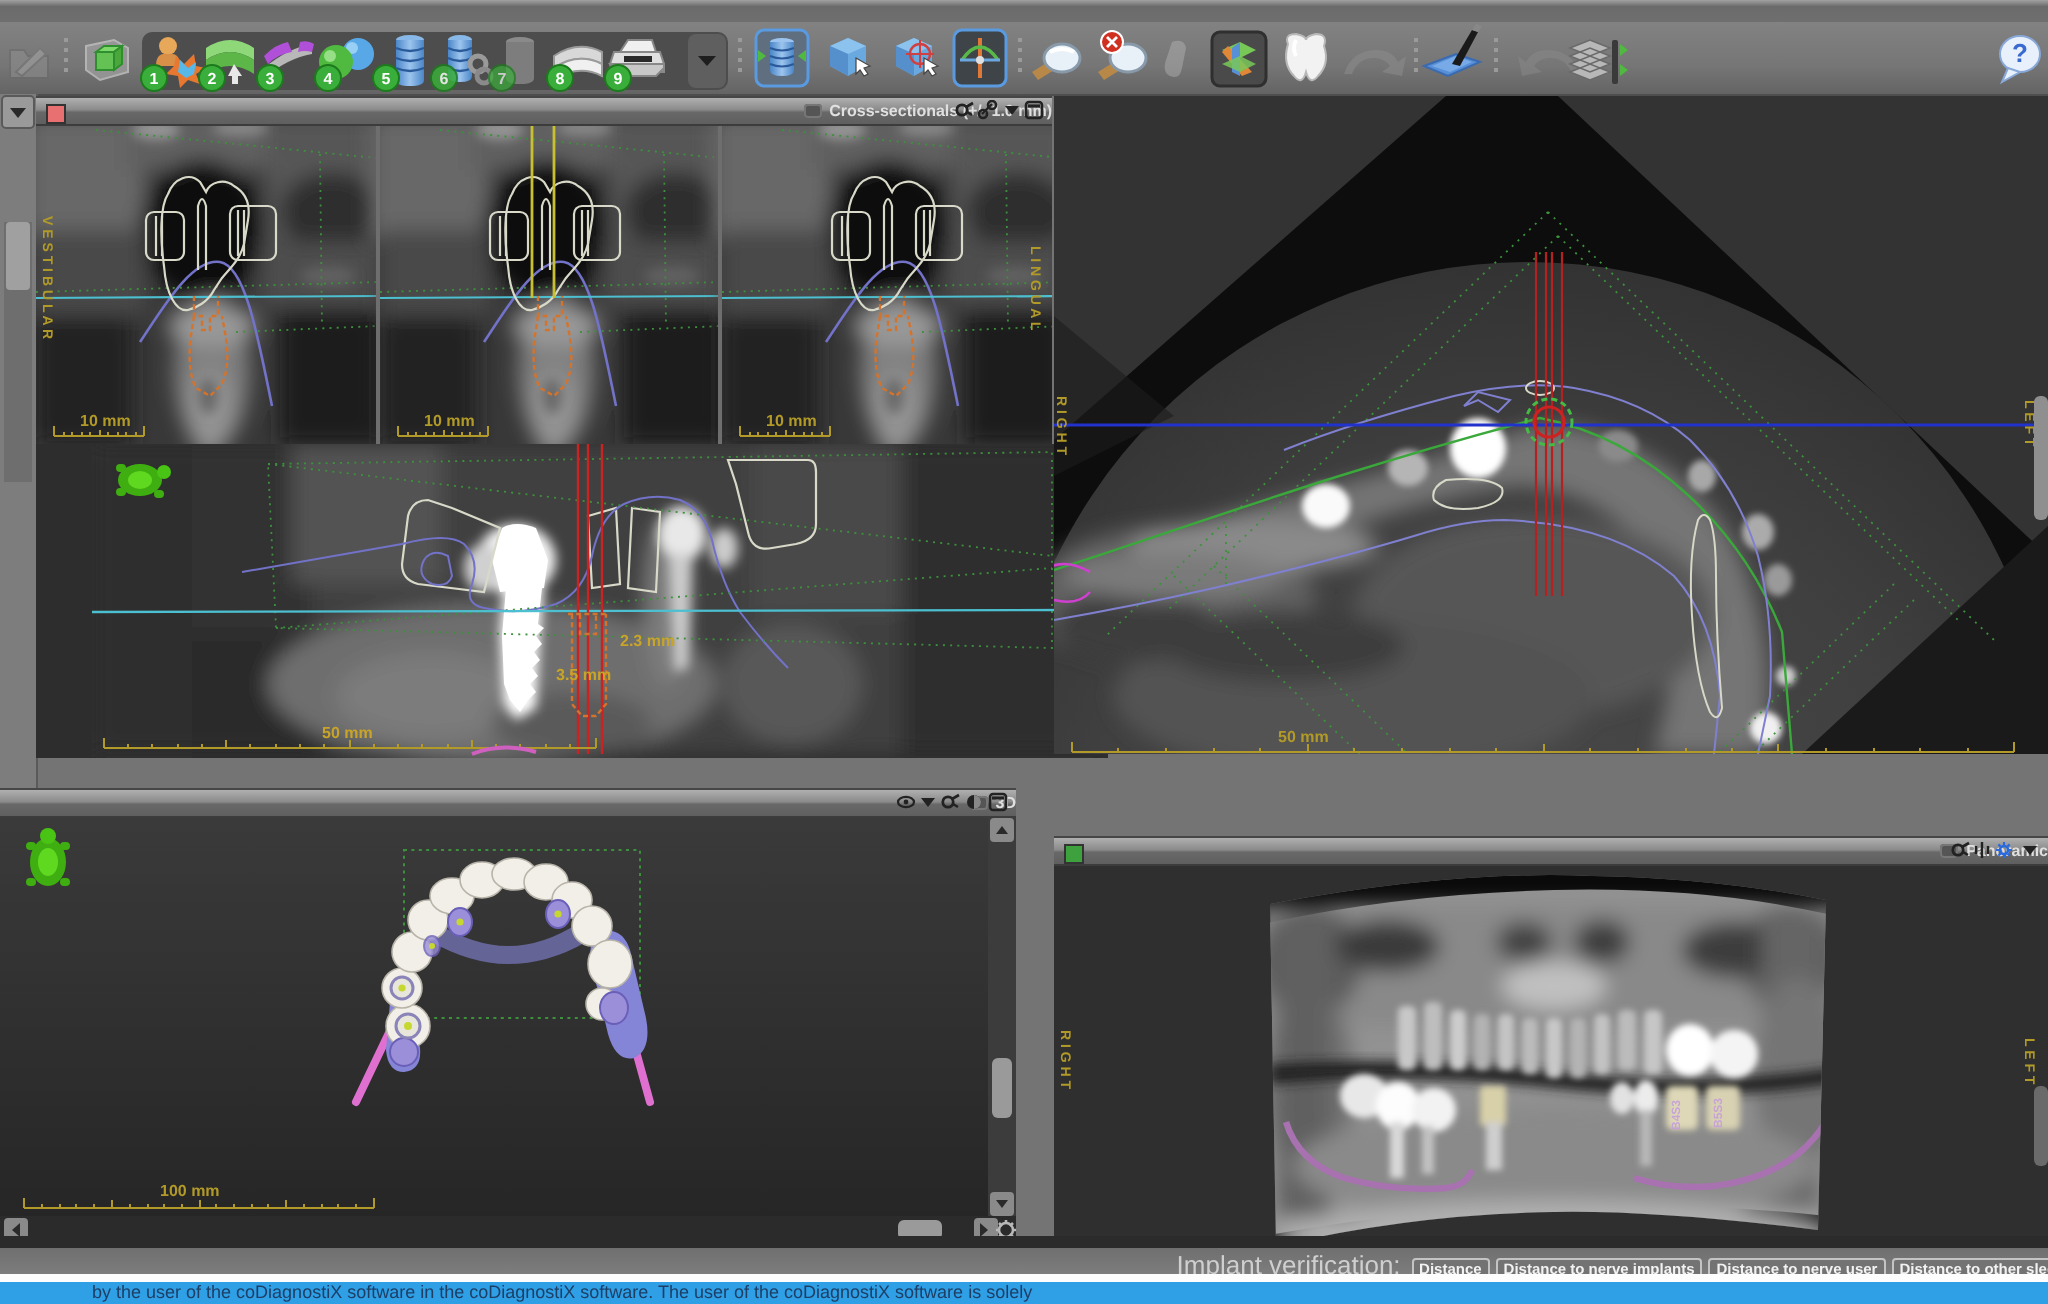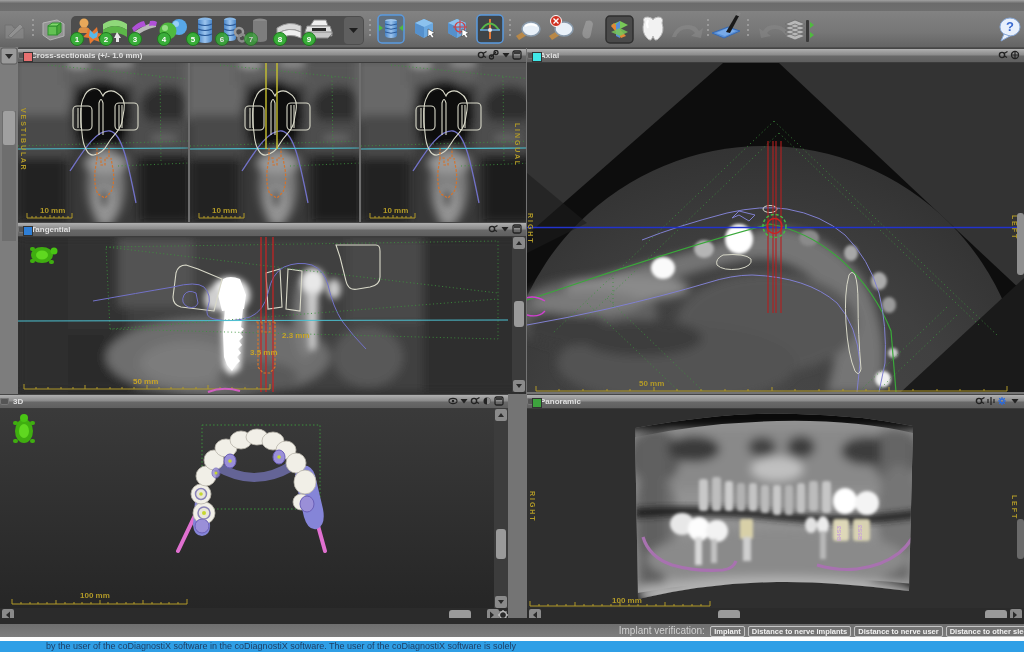--- a/index.html
+++ b/index.html
@@ -1,21 +1,21 @@
 <!DOCTYPE html>
 <html><head><meta charset="utf-8">
 <style>
 html,body{margin:0;padding:0;width:1024px;height:652px;overflow:hidden;background:#747474;font-family:"Liberation Sans",sans-serif;}
 #app{position:relative;width:1024px;height:652px;}
 .abs{position:absolute;}
 
 #tbtop{left:0;top:0;width:1024px;height:11px;background:linear-gradient(#a2a2a2,#6b6b6b 30%,#6f6f6f);}
 #toolbar{left:0;top:11px;width:1024px;height:36px;background:linear-gradient(#828282,#767676 60%,#646464);border-bottom:1px solid #4e4e4e;}
 
-.phead{height:13px;background:linear-gradient(#b0b0b0,#8b8b8b 45%,#686868 55%,#5f5f5f);border-top:1px solid #464646;border-bottom:1px solid #3c3c3c;color:#e0e0e0;font-size:8px;font-weight:bold;text-align:left;line-height:13px;}
+.phead{height:13px;background:linear-gradient(#b0b0b0,#8b8b8b 45%,#686868 55%,#5f5f5f);border-top:1px solid #464646;border-bottom:1px solid #3c3c3c;color:#e0e0e0;font-size:8px;font-weight:bold;text-align:right;line-height:13px;}
 .cam{display:inline-block;width:9px;height:7px;background:#555;border-radius:2px;margin-right:4px;vertical-align:-1px;box-shadow:inset 0 0 0 1px #777;}
 .phead .sq{position:absolute;left:5px;top:3px;width:8px;height:8px;border:1px solid #333;}
 .hico{position:absolute;top:1px;}
 .pcontent{background:#2d2d2d;overflow:hidden;}
 
 #lsb{left:0;top:47px;width:18px;height:577px;background:#7d7d7d;border-right:1px solid #5a5a5a;}
 
 #statusbar{left:0;top:624px;width:1024px;height:13px;background:linear-gradient(#6f6f6f,#7d7d7d);color:#dcdcdc;font-size:8px;}
 #whitestrip{left:0;top:637px;width:1024px;height:4px;background:#fdfdfd;}
 #bluebar{left:0;top:641px;width:1024px;height:11px;background:#2f9fe6;color:#1d3f66;font-size:9px;line-height:10px;white-space:nowrap;padding-left:46px;}
@@ -367,29 +367,21 @@
   </g>
 
   <text x="5" y="45" fill="#b29a28" font-size="7" font-weight="bold" style="writing-mode:vertical-rl">V E S T I B U L A R</text>
   <rect x="170" y="0" width="2" height="159" fill="#6e6e6e"></rect>
   <rect x="341" y="0" width="2" height="159" fill="#6e6e6e"></rect>
  </svg>
  </div>
 </div>
 
 <div class="abs" style="left:18px;top:222px;width:508px;height:170px;">
- <div class="phead" style="position:relative;"><span class="cam"></span>Tangential
-   <span class="sq" style="background:#2f7fd6;"></span>
-   <svg class="hico" style="right:3px" width="35" height="11">
-          <use href="#i-pin" x="0" y="0"></use>
-          <use href="#i-tri" x="12" y="0"></use>
-          <use href="#i-max" x="24" y="0"></use>
-        </svg>
- </div>
- <div class="pcontent" style="position:relative;width:508px;height:157px;" id="tg-holder">
+ <div class="pcontent" style="position:relative;width:508px;height:157px;padding-left:28px;" id="tg-holder">
  <svg width="508" height="157" style="display:block">
   <rect width="508" height="157" fill="#2e2e2e"></rect>
 
   <g filter="url(#bl5)">
    <rect x="48" y="0" width="357" height="155" fill="#3f3f3f"></rect>
    <rect x="48" y="0" width="62" height="95" fill="#313131"></rect>
    <rect x="100" y="0" width="75" height="70" fill="#525252"></rect>
    <rect x="330" y="0" width="75" height="85" fill="#484848"></rect>
    <rect x="48" y="95" width="70" height="60" fill="#2c2c2c"></rect>
    <ellipse cx="200" cy="120" rx="112" ry="40" fill="#6e6e6e"></ellipse>
@@ -563,27 +555,20 @@
           <path d="M490,3.5 l4,3.5 l-4,3.5 z" fill="#2a2a2a"></path>
    <g stroke="#b8b8b8" stroke-width="1.3">
             <circle cx="503" cy="7" r="3.5" fill="none"></circle>
             <path d="M503,2 l0,2 M503,10 l0,2 M498,7 l2,0 M506,7 l2,0 M499.5,3.5 l1.5,1.5 M505,9 l1.5,1.5 M506.5,3.5 l-1.5,1.5 M501,9 l-1.5,1.5"></path>
           </g>
   </svg>
  </div>
 </div>
 
 <div class="abs" style="left:527px;top:48px;width:497px;height:344px;">
- <div class="phead" style="position:relative;"><span class="cam"></span>Axial
-   <span class="sq" style="background:#40e8e8;"></span>
-   <svg class="hico" style="right:2px" width="24" height="11">
-          <use href="#i-pin" x="0" y="0"></use>
-          <use href="#i-plus" x="12" y="0"></use>
-        </svg>
- </div>
  <div class="pcontent" style="position:relative;width:497px;height:329px;" id="ax-holder">
  <svg width="497" height="329" style="display:block">
   <defs>
    <radialGradient id="axg" cx="0.48" cy="0.62" r="0.75">
     <stop offset="0" stop-color="#4a4a4a"></stop>
               <stop offset="0.55" stop-color="#404040"></stop>
               <stop offset="0.8" stop-color="#343434"></stop>
               <stop offset="1" stop-color="#2c2c2c"></stop>
    </radialGradient>
    <clipPath id="axclip">
@@ -660,21 +645,21 @@
   <text x="112" y="323" fill="#b29a28" font-size="8" font-weight="bold">50 mm</text>
   <path d="M9,328 L480,328 M9,328 l0,-5 M127,328 l0,-4 M245,328 l0,-4 M362,328 l0,-4 M480,328 l0,-5 M32,328 l0,-2 M56,328 l0,-2 M80,328 l0,-2 M103,328 l0,-2 M150,328 l0,-2 M174,328 l0,-2 M198,328 l0,-2 M221,328 l0,-2 M268,328 l0,-2 M292,328 l0,-2 M316,328 l0,-2 M339,328 l0,-2 M386,328 l0,-2 M410,328 l0,-2 M433,328 l0,-2 M457,328 l0,-2" stroke="#b29a28" stroke-width="1" fill="none"></path>
 
   <rect x="490" y="150" width="7" height="62" rx="3" fill="#8f8f8f"></rect>
   </g>
  </svg>
  </div>
 </div>
 
 <div class="abs" style="left:527px;top:394px;width:497px;height:230px;">
- <div class="phead" style="position:relative;"><span class="cam"></span>Panoramic
+ <div class="phead" style="position:relative;margin-top:24px;"><span class="cam"></span>Panoramic
    <span class="sq" style="background:#3da23d;"></span>
    <svg class="hico" style="right:3px" width="46" height="11">
           <use href="#i-pin" x="0" y="0"></use>
           <use href="#i-split" x="11" y="0"></use>
           <use href="#i-gearb" x="22" y="0"></use>
           <use href="#i-tri" x="35" y="0"></use>
         </svg>
  </div>
  <div class="pcontent" style="position:relative;width:497px;height:199px;" id="pn-holder">
  <svg width="497" height="199" style="display:block">
@@ -767,19 +752,19 @@
    <rect x="458" y="2" width="22" height="10" rx="3" fill="#9a9a9a"></rect>
    <rect x="483" y="1" width="12" height="12" rx="2" fill="#8a8a8a"></rect>
           <path d="M486,3.5 l4,3.5 l-4,3.5 z" fill="#2a2a2a"></path>
   </svg>
  </div>
 </div>
 
 <div class="abs darkstrip"></div>
 <div class="abs" id="statusbar">
   <div style="position:absolute;right:-16px;top:1px;">
-    <span style="color:#cfcfcf;font-size:10px;padding-left:12px;">Implant verification:</span>
-    <span class="sbtn">Implant</span><span class="sbtn">Distance to nerve implants</span><span class="sbtn">Distance to nerve user</span><span class="sbtn">Distance to other sleeve</span>
+    <span style="color:#cfcfcf;font-size:13px;padding-left:12px;">Implant verification:</span>
+    <span class="sbtn">Distance</span><span class="sbtn">Distance to nerve implants</span><span class="sbtn">Distance to nerve user</span><span class="sbtn">Distance to other sleeve</span>
   </div>
 </div>
 <div class="abs" id="whitestrip"></div>
 <div class="abs" id="bluebar">by the user of the coDiagnostiX software in the coDiagnostiX software. The user of the coDiagnostiX software is solely</div>
 
 </div>
 </body></html>

